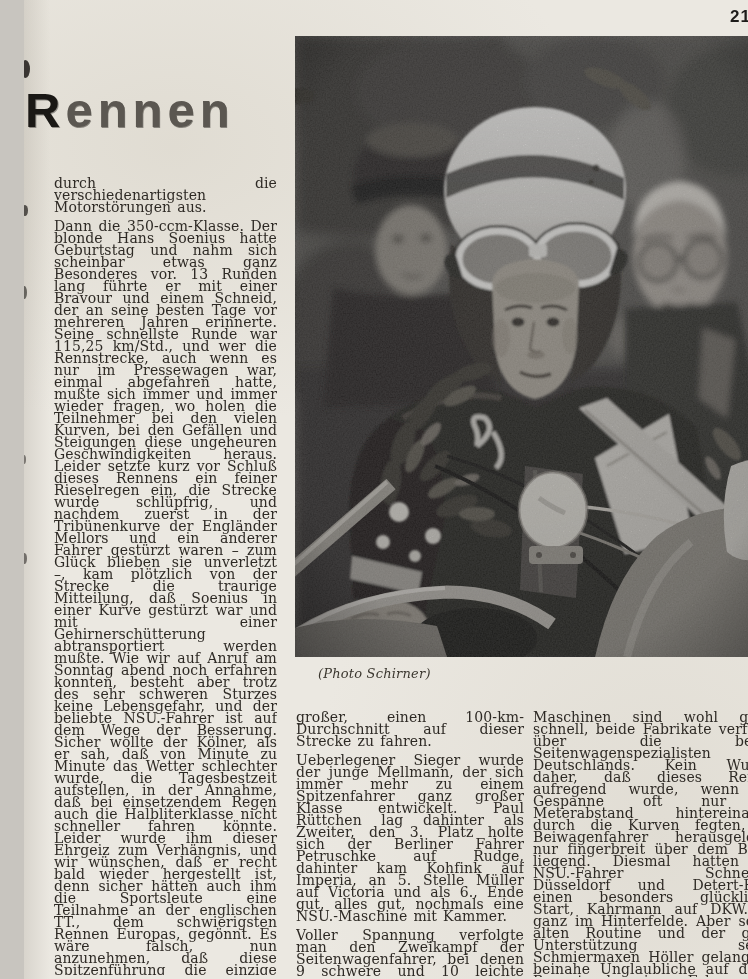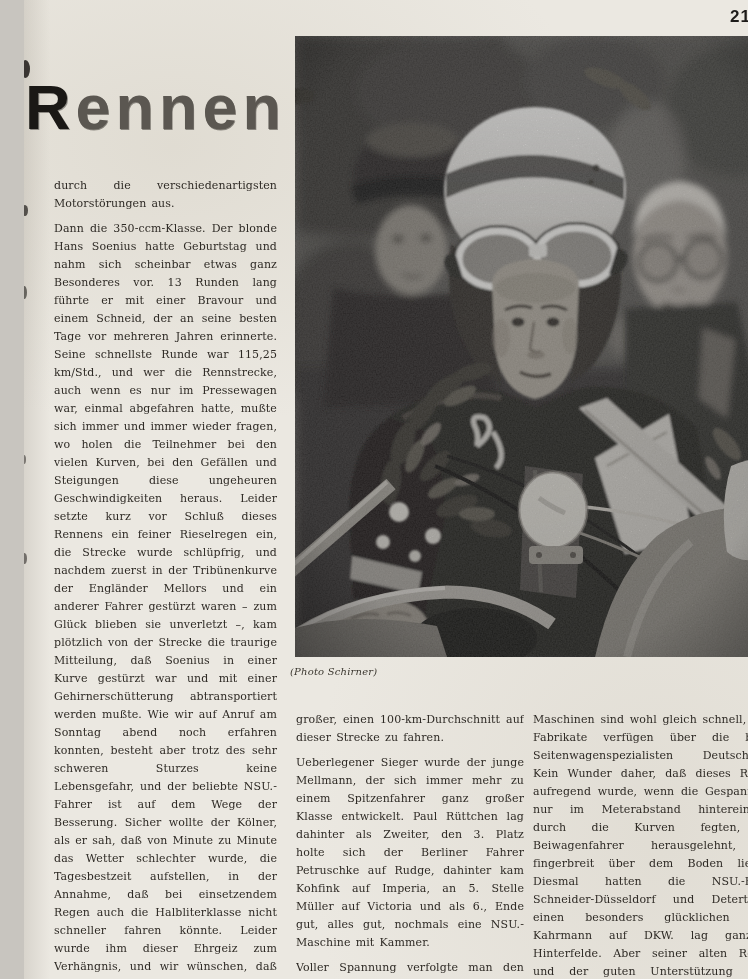--- a/index.html
+++ b/index.html
@@ -10,43 +10,43 @@
       radial-gradient(ellipse 500px 600px at 85% 85%, rgba(214,209,198,.5), rgba(0,0,0,0) 70%),
       #ebe8e1;
     font-family:"DejaVu Serif", serif; color:#2e2a25;margin-left:24px;
   }
   .page-number {
     position:absolute; top:7px; right:21px;
     font-family:"Liberation Sans", sans-serif; font-weight:bold;
     font-size:17px; color:#1d1b19; letter-spacing:1px;
   }
   .headline {
-    position:absolute; left:1px; top:76px;
+    position:absolute; left:1px; top:86px;
     font-family:"Liberation Sans", sans-serif; font-weight:bold;
-    font-size:63px; line-height:1; letter-spacing:5px; color:#5b5751;
+    font-size:49px; line-height:1; letter-spacing:5px; color:#5b5751;
     text-shadow:0.6px 0.8px 0.6px rgba(62,58,52,.55);
     white-space:nowrap;
   }
   .headline .cap { color:#1a1815; text-shadow:1px 1px 0 rgba(20,18,15,.4); }
   .col {
     position:absolute; text-align:justify;
-    font-size:11px; line-height:18px; word-spacing:1.5px; letter-spacing:.1px;
+    font-size:14px; line-height:12px; word-spacing:1.5px; letter-spacing:.1px;
     overflow:hidden;
   }
   .col p { margin:0 0 7px 0; }
   #col-left   { left:30px;  top:177px; width:223px; height:798px; }
   #col-middle { left:272px; top:711px; width:228px; height:266px; }
   #col-right  { left:509px; top:711px; width:250px; height:266px; }
   .photo-frame {
     position:absolute; left:271px; top:36px; width:472px; height:621px;
     background:#55534f; overflow:hidden;
   }
   .photo-credit {
-    position:absolute; left:266px; top:666px;
-    font-style:italic; font-size:10px; color:#3b372f; letter-spacing:.2px;
+    position:absolute; left:294px; top:666px;
+    font-style:italic; font-size:13px; color:#3b372f; letter-spacing:.2px;
   }
   .photo-caption {
     position:absolute; left:509px; top:662px; width:237px;
     font-family:"Liberation Serif", serif; font-weight:bold;
     font-size:9.8px; line-height:12.4px; color:#262320;
     text-align:justify; text-align-last:justify;
   }
   .blob { position:absolute; background:#1d1a17; border-radius:50%; }
   .b1 { left:-3px; top:60px;  width:9px;  height:18px; opacity:.85; }
   .b2 { left:-2px; top:205px; width:6px;  height:11px; opacity:.7; }

